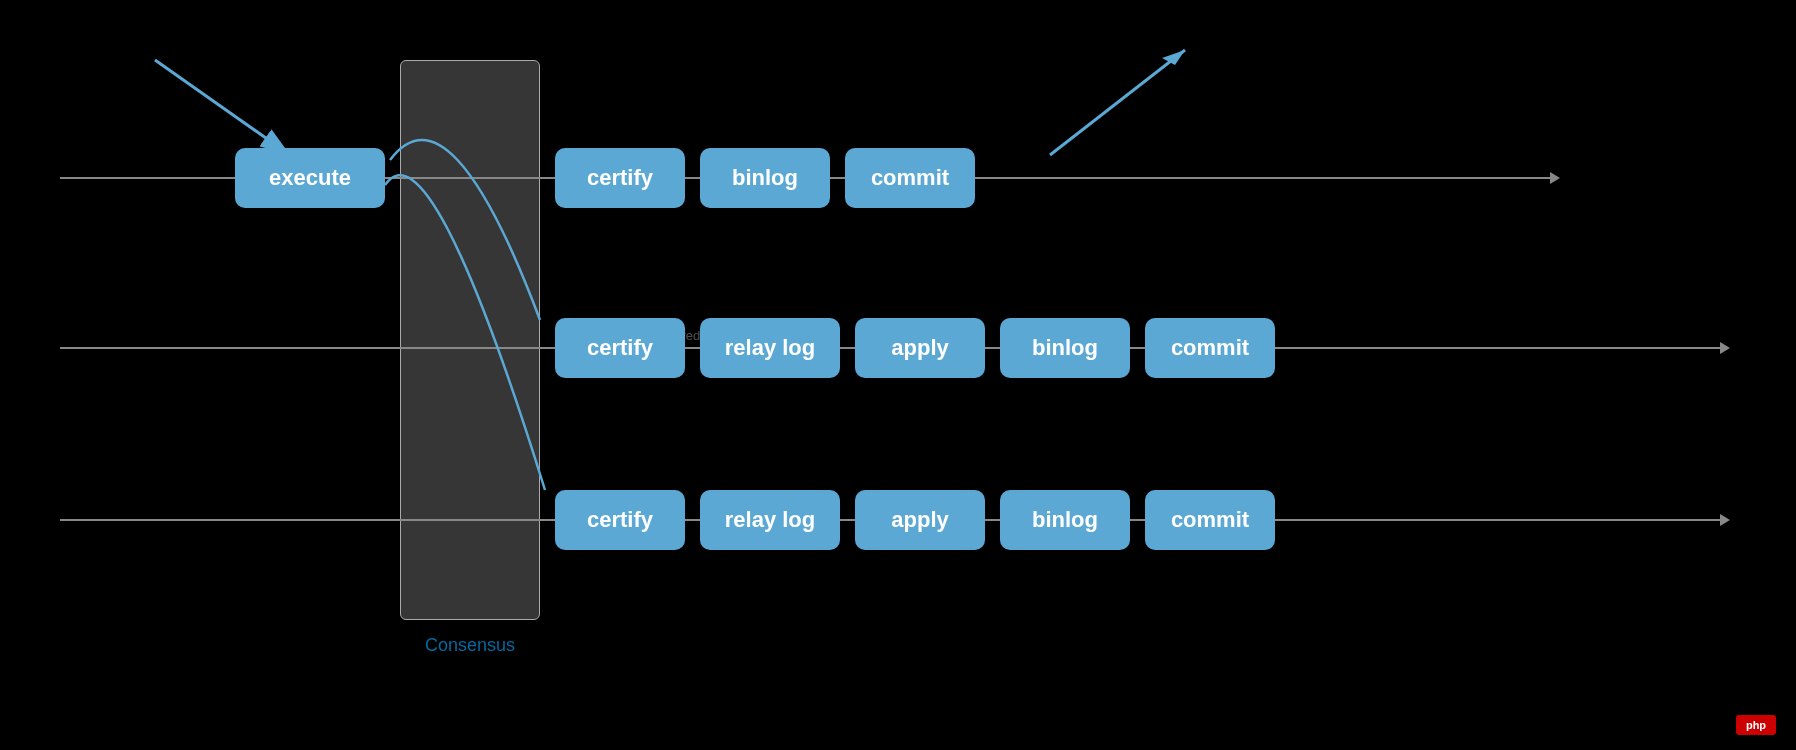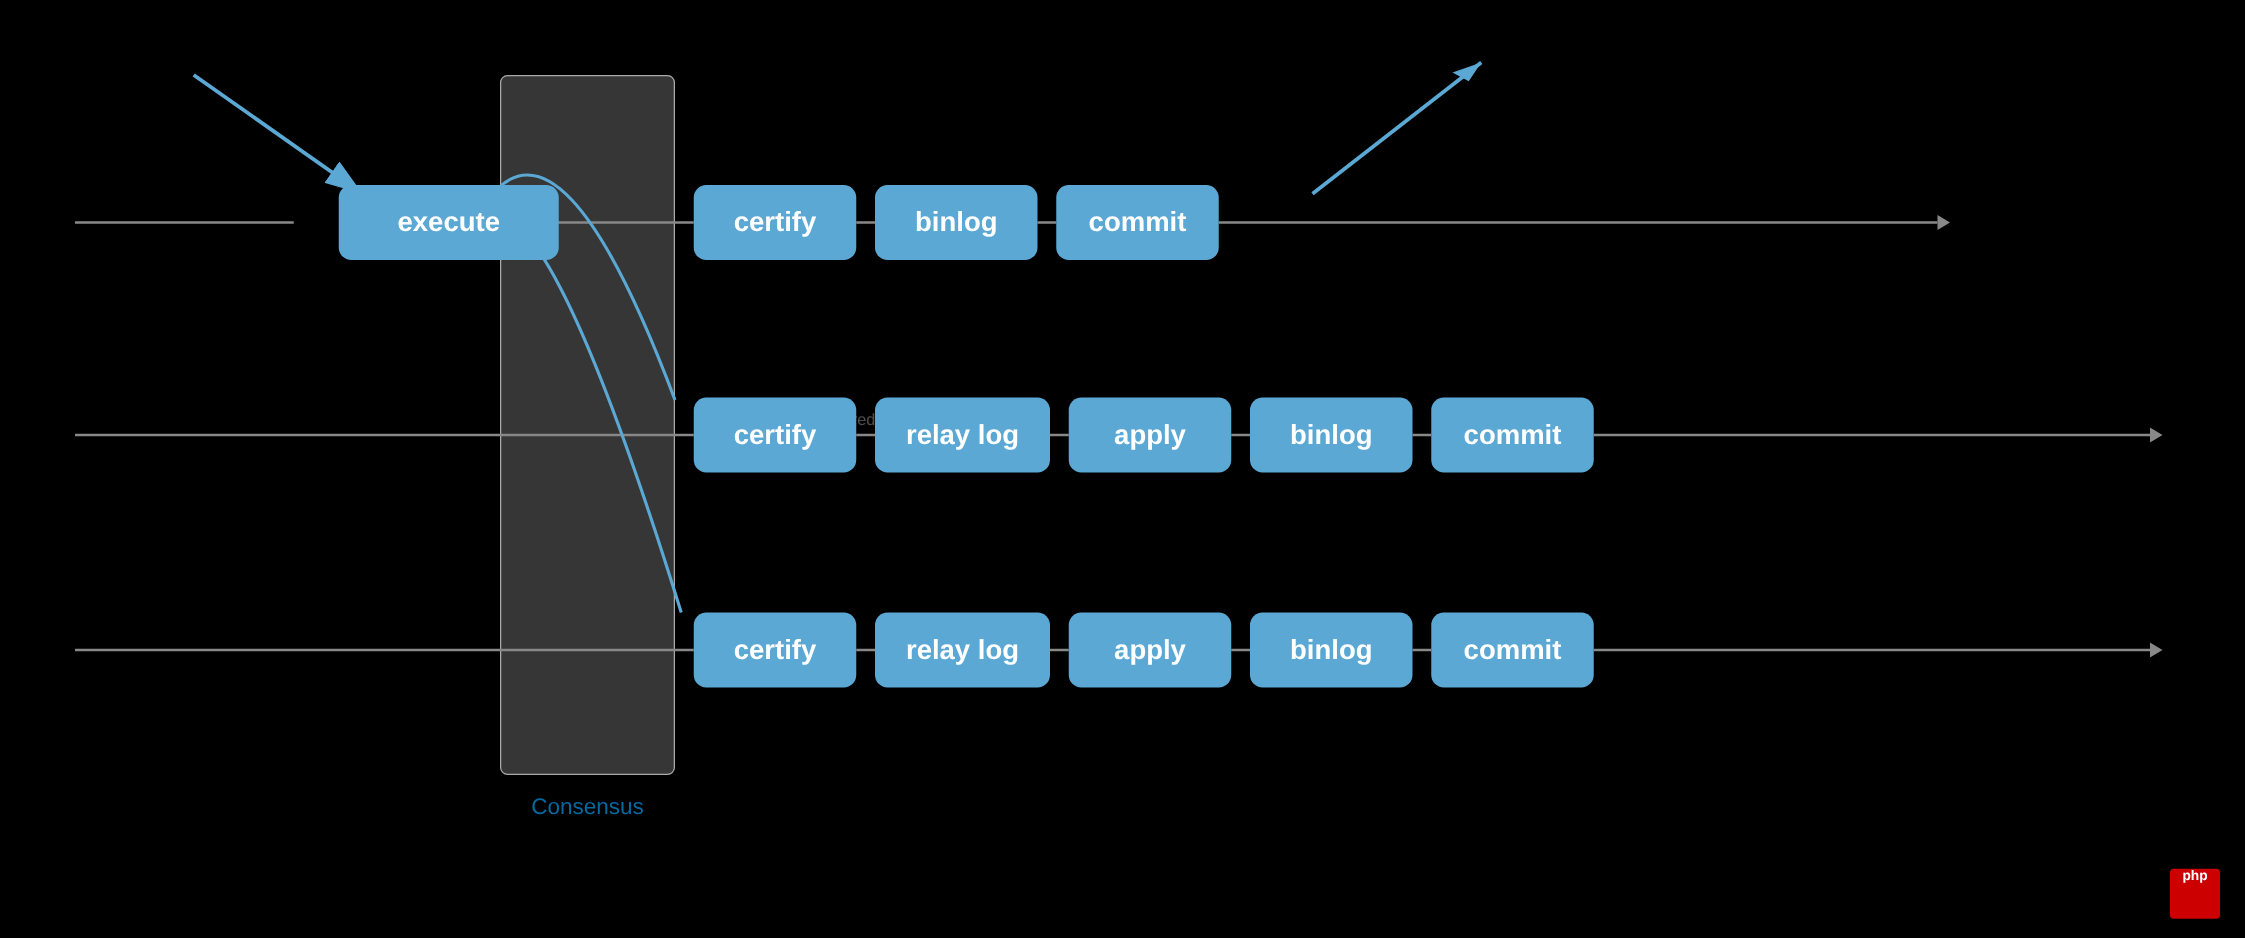--- a/index.html
+++ b/index.html
@@ -36,23 +36,22 @@
       display: flex;
       align-items: center;
       justify-content: center;
       text-align: center;
     }
 
     
     .execute-box {
       left: 235px;
       top: 148px;
-      width: 176px;
-      height: 60px;
-      margin-left: 36px;
+      width: 150px;
+      height: 60px;
     }
     .r1-certify {
       left: 555px;
       top: 148px;
       width: 130px;
       height: 60px;
     }
     .r1-binlog {
       left: 700px;
       top: 148px;
@@ -152,27 +151,27 @@
       font-size: 18px;
       font-family: Arial, sans-serif;
     }
 
     
     .php-badge {
       position: absolute;
       right: 20px;
       bottom: 15px;
       width: 40px;
-      height: 40px;
+      height: 20px;
       background: #c00;
       color: #fff;
       font-size: 11px;
       font-weight: bold;
       display: flex;
-      align-items: flex-start;
+      align-items: center;
       justify-content: center;
       border-radius: 3px;
     }
   </style>
 </head>
 <body>
 
 <div class="diagram-container">
 
   <div class="consensus-box"></div>

